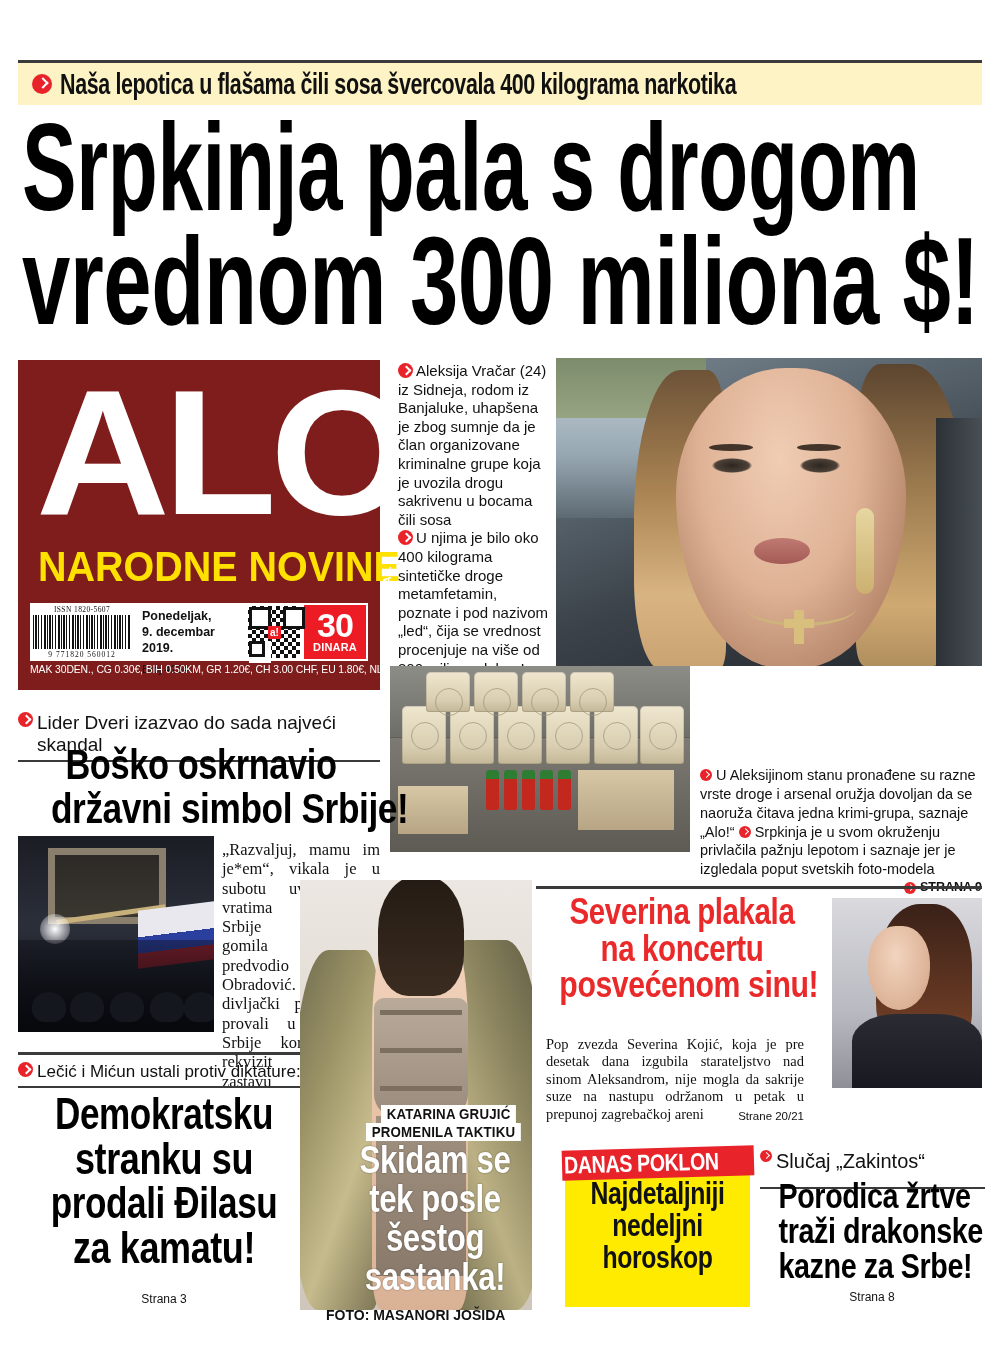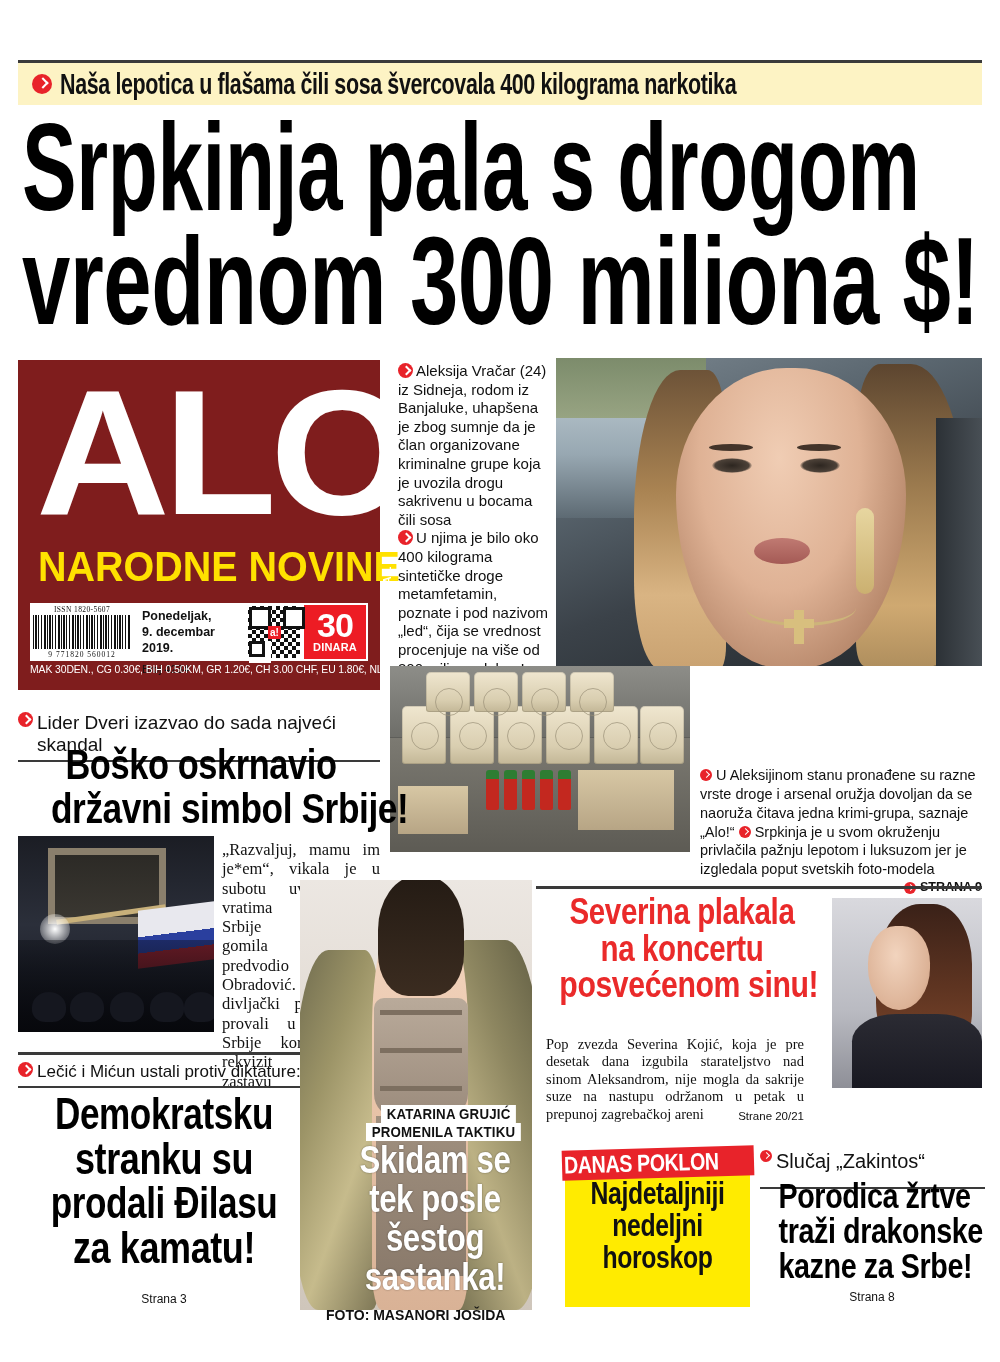--- a/index.html
+++ b/index.html
@@ -487,21 +487,21 @@
     <div class="dp-box" style="left:8px; top:120px; width:70px; height:48px;"></div>
     <div class="dp-bottle" style="left:96px;"></div>
     <div class="dp-bottle" style="left:114px;"></div>
     <div class="dp-bottle" style="left:132px;"></div>
     <div class="dp-bottle" style="left:150px;"></div>
     <div class="dp-bottle" style="left:168px;"></div>
   </div>
 
   <div class="rightcol">
     <p><span class="bullet sm"></span><span>U Aleksijinom stanu pronađene su razne vrste droge i arsenal oružja dovoljan da se naoruža čitava jedna krimi-grupa, saznaje „Alo!“</span>
-    <span class="bullet sm"></span><span>Srpkinja je u svom okruženju privlačila pažnju lepotom i luksuzom jer je izgledala poput svetskih foto-modela</span>
+    <span class="bullet sm"></span><span>Srpkinja je u svom okruženju privlačila pažnju lepotom i saznaje jer je izgledala poput svetskih foto-modela</span>
     <span style="float:right;white-space:nowrap;"><span class="bullet sm"></span><span class="strana-inline">STRANA 9</span></span></p>
   </div>
 
   <div class="bosko-kicker">
     <div class="kicker">
       <span class="bullet"></span>
       <span>Lider Dveri izazvao do sada najveći skandal</span>
     </div>
   </div>
   <div class="bosko-head">

